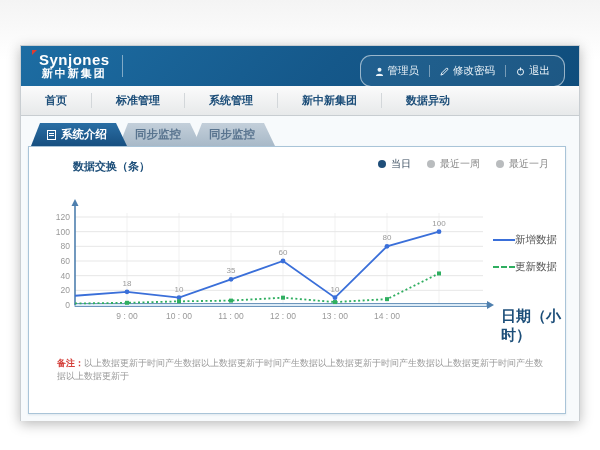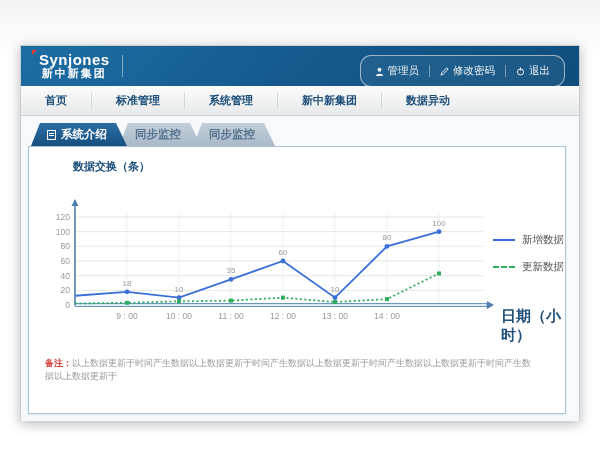--- a/index.html
+++ b/index.html
@@ -57,25 +57,25 @@
   .radio { display:flex; align-items:center; gap:5px; font-size:10px; color:#8a8a8a; cursor:pointer; }
   .radio .dot { width:8px; height:8px; border-radius:50%; background:#b9bcbe; }
   .radio.sel .dot { background:#1f4e79; }
   .radio.sel { color:#33475a; }
 
   #chart { position:absolute; left:12px; top:40px; }
   .tick { font-size:8.5px; fill:#999; font-family:"Liberation Sans","DejaVu Sans",sans-serif; }
   .ptlabel { font-size:8px; fill:#9a9a9a; font-family:"Liberation Sans","DejaVu Sans",sans-serif; }
 
   .legend { position:absolute; left:464px; top:86px; display:flex; flex-direction:column; gap:13px; }
-  .legend-item { display:flex; align-items:center; gap:7px; cursor:pointer; }
+  .legend-item { display:flex; align-items:center; gap:0; cursor:pointer; }
   .legend-swatch { width:22px; height:0; }
   .legend-label { font-size:10.5px; color:#555; }
 
-  .footnote { position:absolute; left:16px; top:210px; width:490px; font-size:9px; color:#9a9a9a; }
+  .footnote { position:absolute; left:28px; top:210px; width:490px; font-size:9px; color:#9a9a9a; }
   .footnote b { color:#d43f3a; font-weight:bold; }
 </style>
 </head>
 <body>
 
 <div class="window">
 
   <div class="header">
     <div class="brand">
       <span class="flag"></span>
@@ -130,20 +130,34 @@
       </div>
       <div class="tab inactive">
         <span>同步监控</span>
       </div>
       <div class="tab inactive">
         <span>同步监控</span>
       </div>
     </div>
 
     <div class="panel">
+      <div class="radios">
+        <span class="radio sel">
+          <span class="dot"></span>
+          <span>当日</span>
+        </span>
+        <span class="radio">
+          <span class="dot"></span>
+          <span>最近一周</span>
+        </span>
+        <span class="radio">
+          <span class="dot"></span>
+          <span>最近一月</span>
+        </span>
+      </div>
 
       <div class="y-title">数据交换（条）</div>
 
       <svg id="chart" width="460" height="148" viewBox="0 0 460 148">
           <line x1="86" y1="26" x2="86" y2="118" stroke="#f1f1f1" stroke-width="1"></line>
           <line x1="138" y1="26" x2="138" y2="118" stroke="#f1f1f1" stroke-width="1"></line>
           <line x1="190" y1="26" x2="190" y2="118" stroke="#f1f1f1" stroke-width="1"></line>
           <line x1="242" y1="26" x2="242" y2="118" stroke="#f1f1f1" stroke-width="1"></line>
           <line x1="294" y1="26" x2="294" y2="118" stroke="#f1f1f1" stroke-width="1"></line>
           <line x1="346" y1="26" x2="346" y2="118" stroke="#f1f1f1" stroke-width="1"></line>

